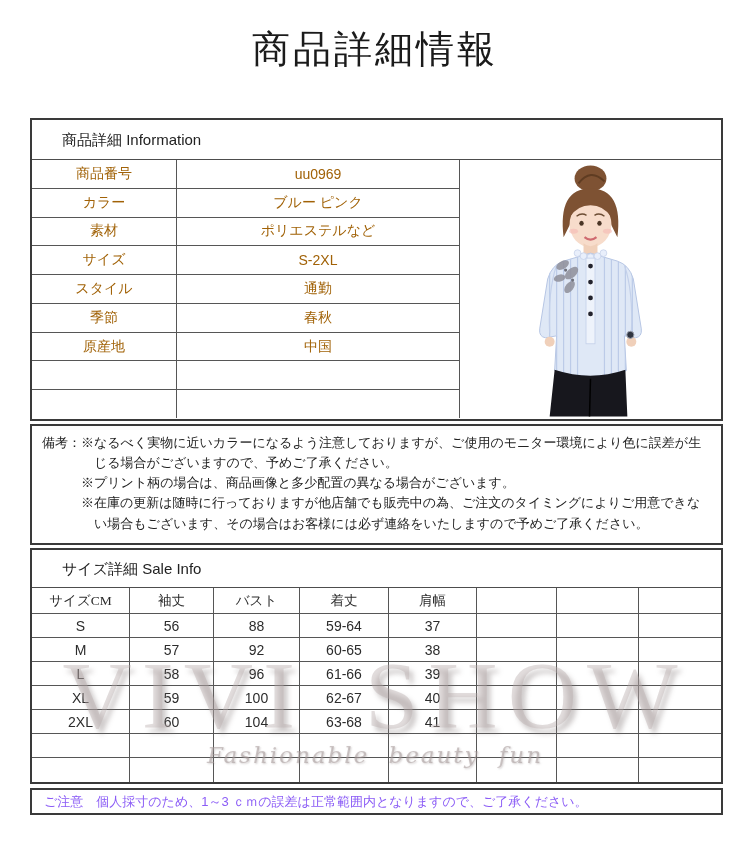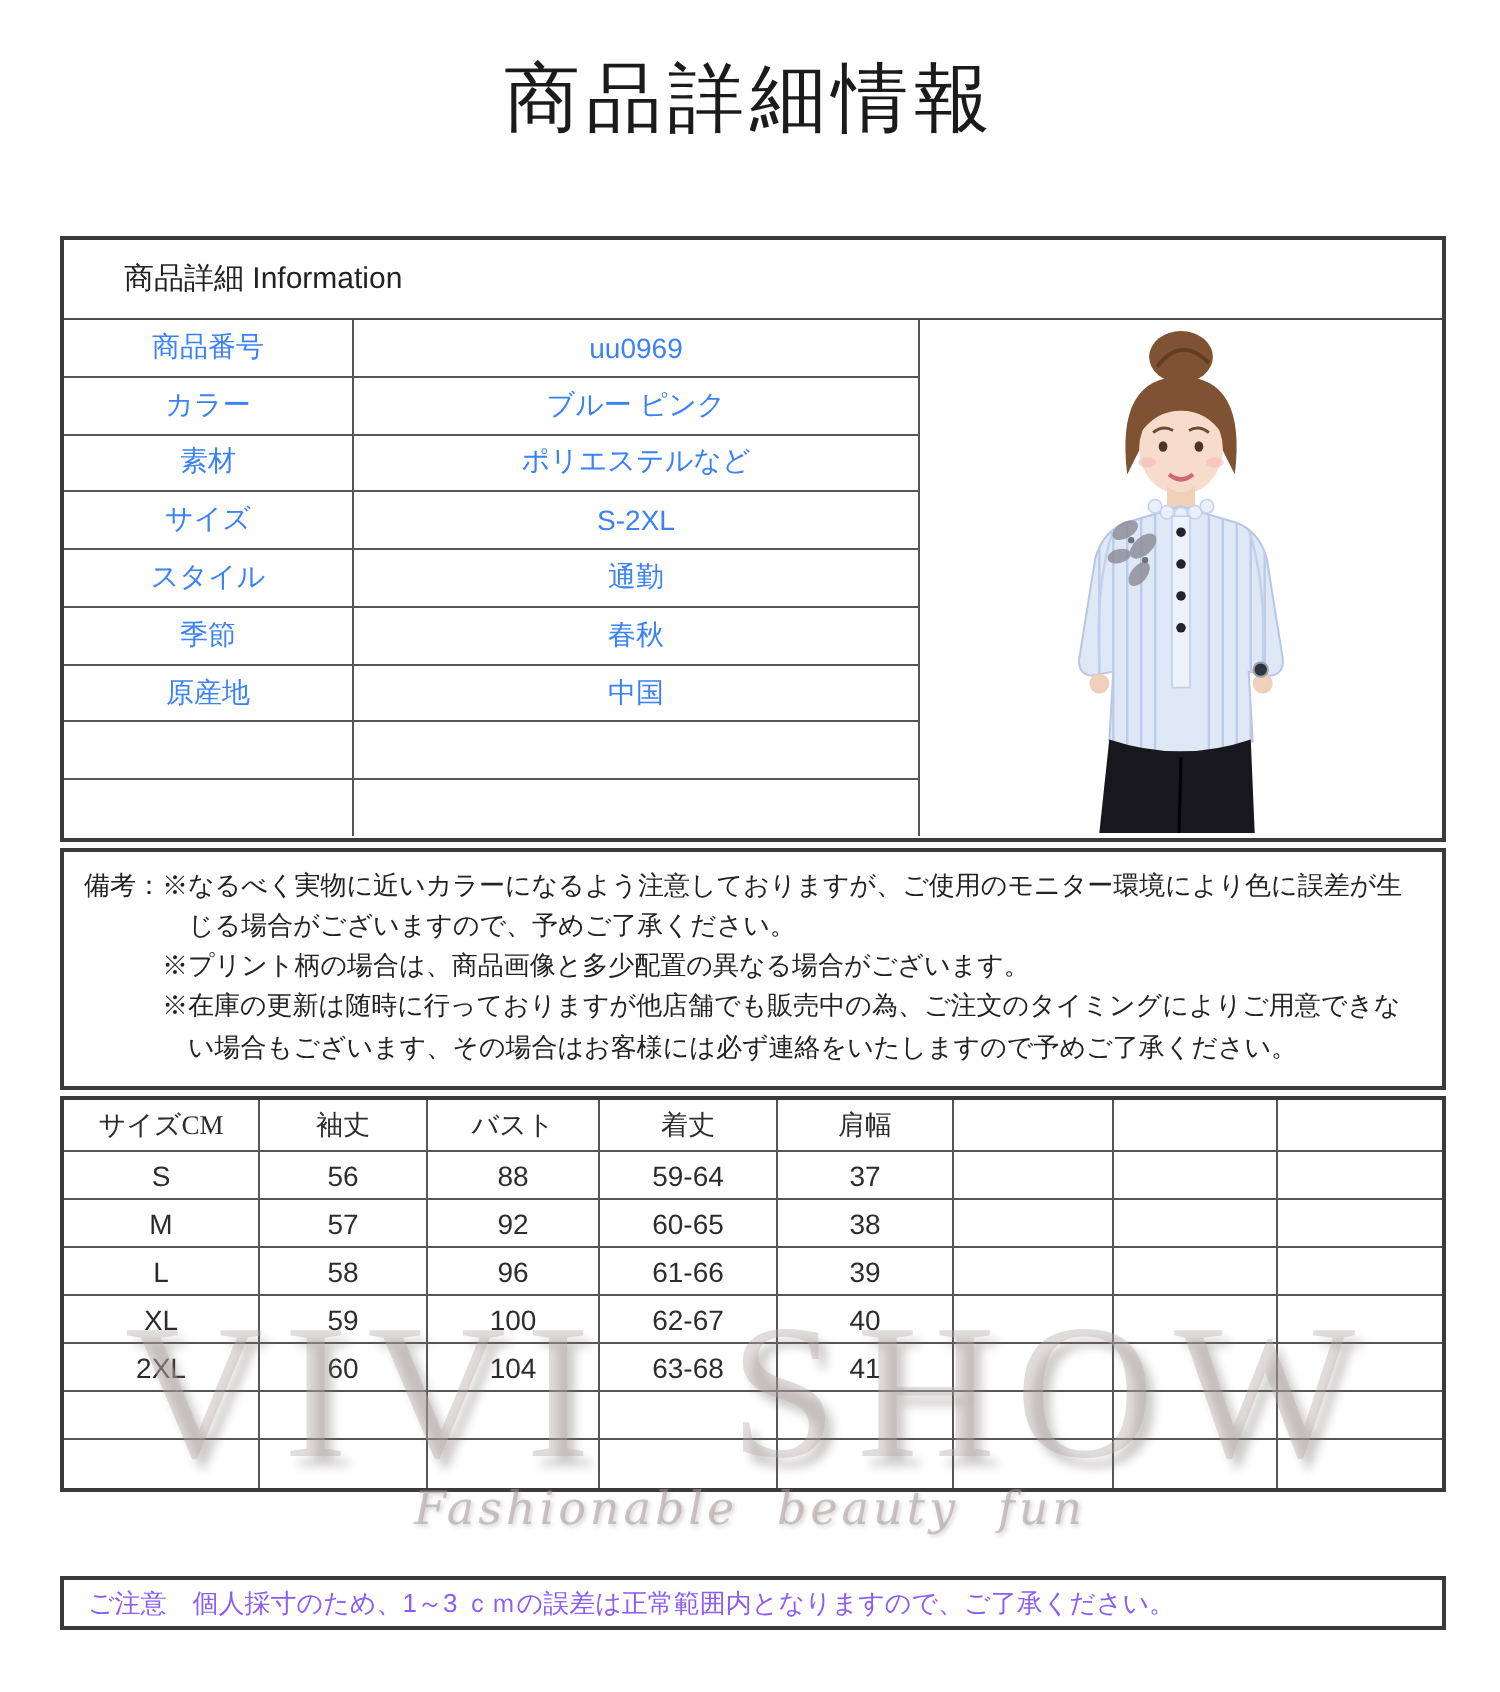--- a/index.html
+++ b/index.html
@@ -13,21 +13,21 @@
   .box { position:absolute; left:30px; width:693px; border:2px solid #3a3a3a; background:#fff; }
 
   
   .info-box { top:118px; height:303px; }
   .box-header { height:40px; line-height:40px; padding-left:30px; font-size:15px; color:#222;
                 border-bottom:1px solid #4d4d4d; }
   .info-body { display:flex; height:258px; }
   .info-rows { width:427px; display:flex; flex-direction:column; }
   .info-row { flex:1; display:flex; border-bottom:1px solid #565656; }
   .info-row:last-child { border-bottom:none; }
-  .cell { display:flex; align-items:center; justify-content:center; font-size:14px; color:#3b82f6; }
+  .cell { display:flex; align-items:center; justify-content:center; font-size:14px; color:#a16207; }
   .info-row .label { width:145px; border-right:1px solid #565656; }
   .info-row .value { flex:1; }
   .info-image { flex:1; border-left:1px solid #565656; position:relative; background:#fff; }
   .info-image svg { position:absolute; inset:0; width:100%; height:100%; }
 
   
   .remarks-box { top:424px; min-height:96px; padding:7px 10px 9px 10px; font-size:13px;
                  line-height:1.55; color:#222; }
   .remarks-flex { display:flex;font-family:Liberation Serif, serif; }
   .remarks-label { white-space:nowrap; }
@@ -191,20 +191,21 @@
     <span class="remarks-label">備考：</span>
     <div class="remarks-items">
       <div class="remark-item">※なるべく実物に近いカラーになるよう注意しておりますが、ご使用のモニター環境により色に誤差が生じる場合がございますので、予めご了承ください。</div>
       <div class="remark-item">※プリント柄の場合は、商品画像と多少配置の異なる場合がございます。</div>
       <div class="remark-item">※在庫の更新は随時に行っておりますが他店舗でも販売中の為、ご注文のタイミングによりご用意できない場合もございます、その場合はお客様には必ず連絡をいたしますので予めご了承ください。</div>
     </div>
   </div>
 </section>
 
 <section class="box size-box">
+  <div class="size-header">サイズ詳細 Sale Info</div>
   <div class="size-row head">
     <div class="size-cell">サイズCM</div>
     <div class="size-cell">袖丈</div>
     <div class="size-cell">バスト</div>
     <div class="size-cell">着丈</div>
     <div class="size-cell">肩幅</div>
     <div class="size-cell"></div>
     <div class="size-cell"></div>
     <div class="size-cell"></div>
   </div>

